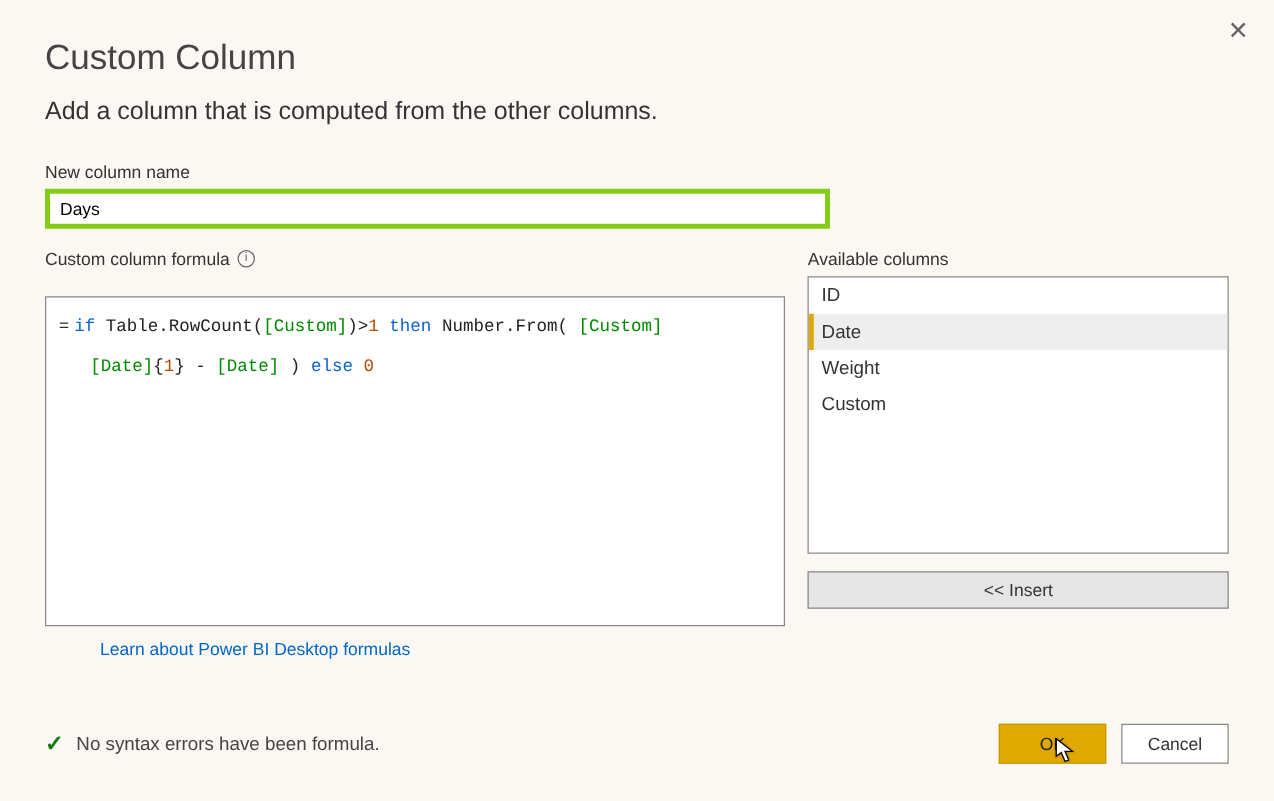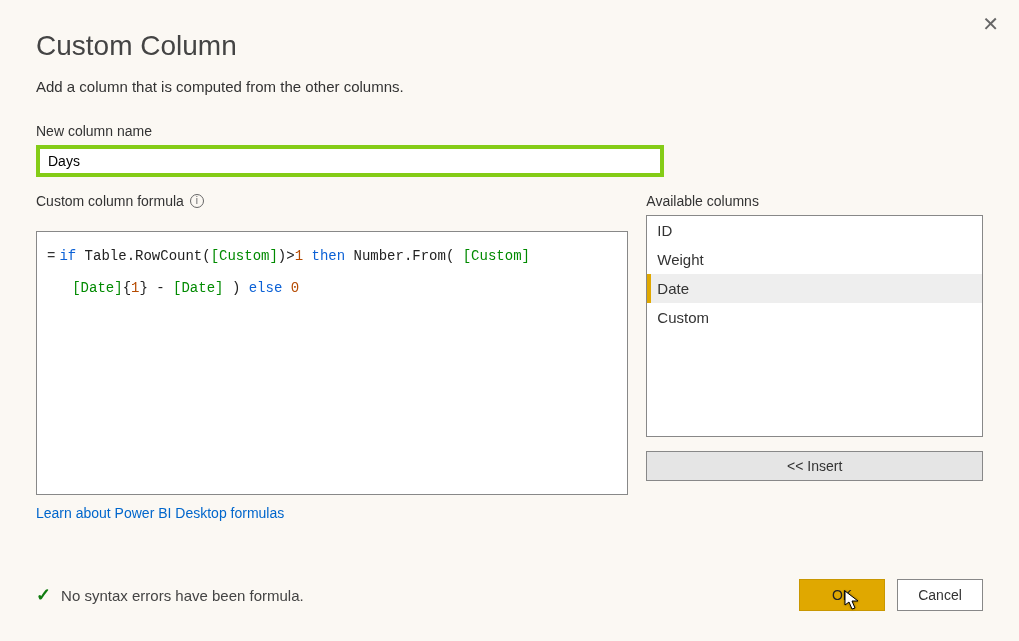--- a/index.html
+++ b/index.html
@@ -25,21 +25,21 @@
     user-select: none;
     font-family: Arial, sans-serif;
   }
   h1.title {
     font-size: 28px;
     font-weight: 400;
     color: #444;
     margin: 0 0 16px 0;
   }
   .subtitle {
-    font-size: 15px;
+    font-size: 20px;
     color: #333;
     margin: 0 0 28px 0;
   }
   .field-label {
     font-size: 14px;
     color: #333;
     margin-bottom: 6px;
   }
   .name-input {
     width: 628px;
@@ -98,20 +98,21 @@
   .kw   { color: #0b61d6; }  
   .num  { color: #b54a00; }  
   .col  { color: #008a00; }  
   .eq-sign { color: #333; margin-right: 4px; }
   .link {
     display: inline-block;
     margin-top: 10px;
     color: #0066cc;
     font-size: 14px;
     cursor: pointer;
+    margin-left: 44px;
   }
   .avail-list {
     width: 100%;
     height: 222px;
     border: 1px solid #888;
     background: #fff;
     overflow: auto;
   }
   .avail-item {
     padding: 6px 10px;
@@ -212,22 +213,22 @@
    </span><span class="col">[Date]</span><span>{</span><span class="num">1</span><span>} - </span><span class="col">[Date]</span><span> ) </span><span class="kw">else </span><span class="num">0</span></div>
       </div>
 
       <span class="link">Learn about Power BI Desktop formulas</span>
     </div>
 
     <div class="right-col">
       <div class="field-label">Available columns</div>
       <div class="avail-list">
         <div class="avail-item">ID</div>
+        <div class="avail-item selected">Date</div>
         <div class="avail-item">Weight</div>
-        <div class="avail-item selected">Date</div>
         <div class="avail-item">Custom</div>
       </div>
       <button class="insert-btn">&lt;&lt; Insert</button>
     </div>
   </div>
 
   <div class="footer">
     <div class="status">
       <span class="check-icon">✓</span>
       <span>No syntax errors have been formula.</span>

